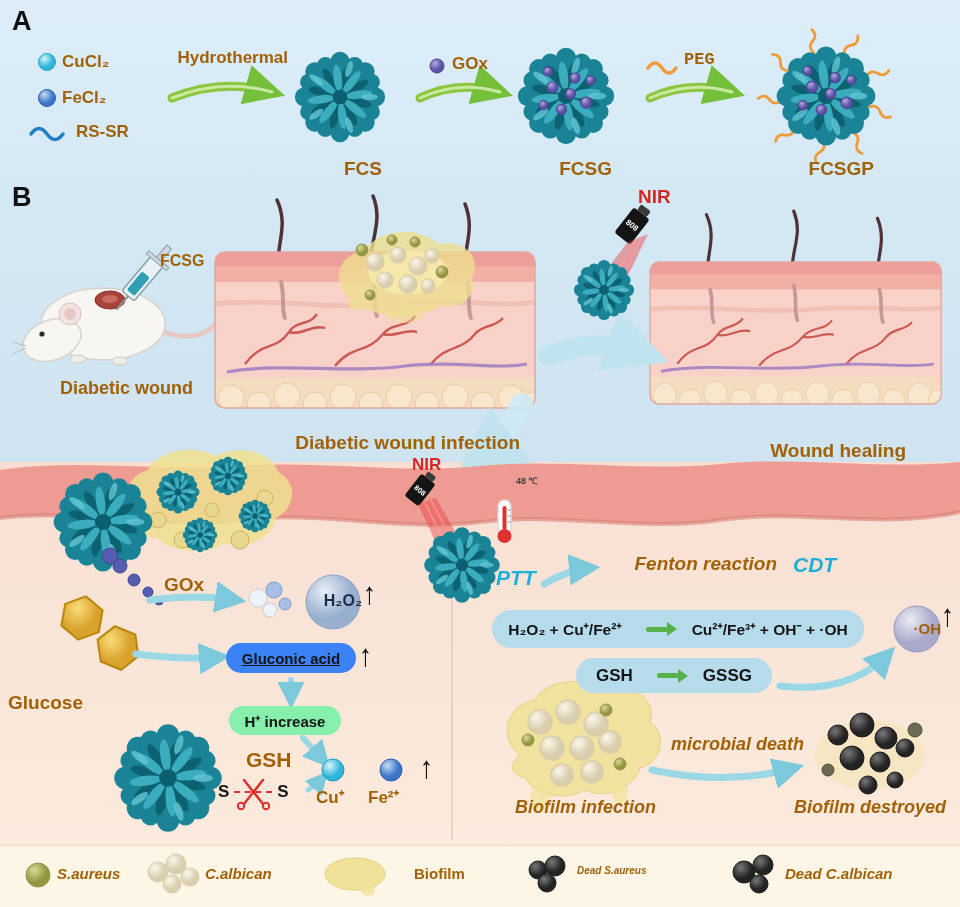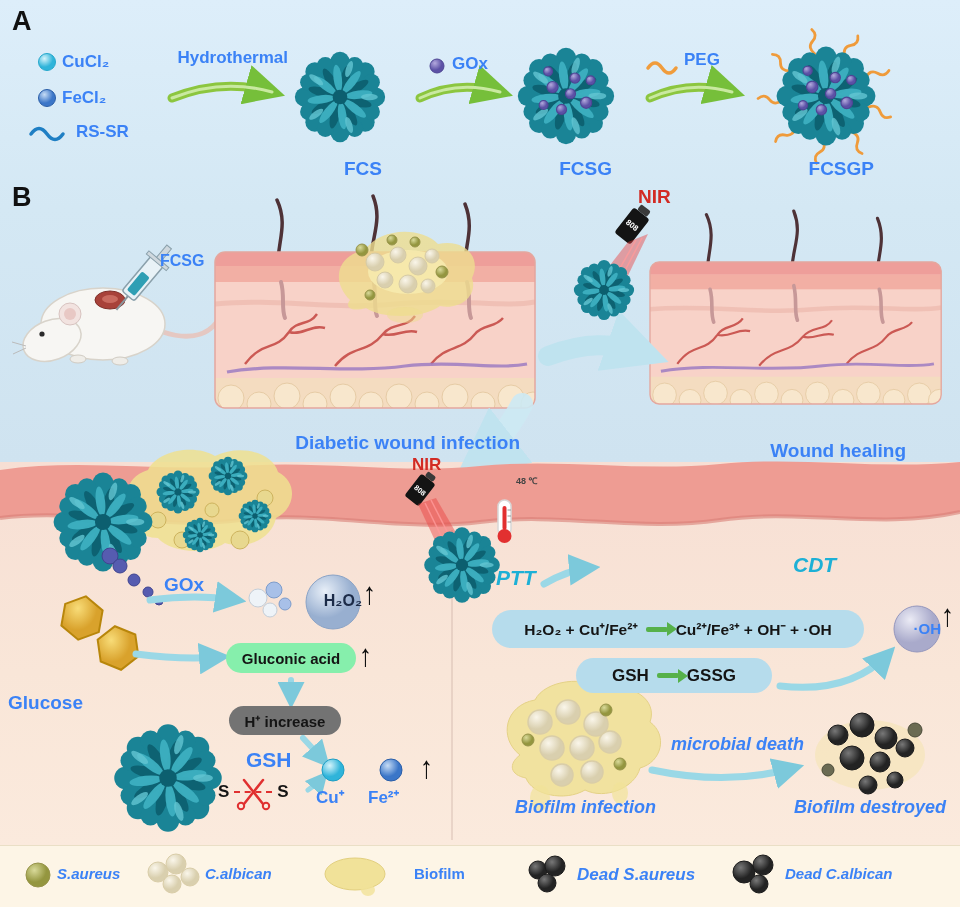--- a/index.html
+++ b/index.html
@@ -5,31 +5,31 @@
   html,body{margin:0;padding:0;background:#fff;}
   #fig{position:relative;width:960px;height:907px;overflow:hidden;
        font-family:"Liberation Sans",sans-serif;-webkit-font-smoothing:antialiased;}
   .abs{position:absolute;}
   .bg-top{left:0;top:0;width:960px;height:462px;
           background:linear-gradient(180deg,#ddeefa 0%,#d4e8f4 45%,#cfe3f0 100%);}
   .bg-bottom{left:0;top:462px;width:960px;height:383px;
           background:linear-gradient(180deg,#f7dfd4 0%,#f9e6d8 55%,#fbeadd 100%);}
   .bg-legend{left:0;top:845px;width:960px;height:62px;background:#fdf5e6;border-top:1px solid #eadfc6;}
   svg.layer{position:absolute;left:0;top:0;}
-  .lbl{position:absolute;font-weight:bold;color:#3b82f6;line-height:1.15;}
+  .lbl{position:absolute;font-weight:bold;color:#a16207;line-height:1.15;}
   .ctr{text-align:right;}
   .it{font-style:italic;}
   .red{color:#d22b24;}
   .cyan{color:#1db0d6;}
   .panel-letter{font-size:27px;color:#111;}
   .pill{position:absolute;display:flex;align-items:center;justify-content:center;
         font-weight:bold;color:#141414;}
-  .pill-pink{background:#86efac;border-radius:15px;}
-  .pill-blue{background:#737373;border-radius:15px;}
-  .pill-eq{background:#b6dcec;border-radius:20px;gap:8px;}
+  .pill-pink{background:#3b82f6;border-radius:15px;text-decoration:underline;}
+  .pill-blue{background:#86efac;border-radius:15px;}
+  .pill-eq{background:#b6dcec;border-radius:20px;gap:24px;}
   .garrow{position:relative;width:22px;height:5px;background:#56b14a;border-radius:2px;flex:0 0 auto;}
   .garrow::after{content:"";position:absolute;right:-9px;top:-4.5px;
         border-left:10px solid #56b14a;border-top:7px solid transparent;border-bottom:7px solid transparent;}
   .up{position:absolute;font-weight:900;font-size:26px;color:#0e0e0e;transform:scaleY(1.2);line-height:1;}
   .laser{position:absolute;font-weight:bold;color:#fff;text-align:center;}
   .dashrow{position:absolute;display:flex;align-items:center;font-weight:bold;font-size:17px;color:#141414;}
   .dashline{width:38px;border-top:2.5px dashed #e03030;margin:0 5px;}
 </style>
 </head>
 <body>
@@ -470,34 +470,36 @@
   </svg>
 
   <div class="lbl panel-letter" style="left:12px;top:6px;">A</div>
   <div class="lbl" style="left:62px;top:52px;font-size:17px;">CuCl₂</div>
   <div class="lbl" style="left:62px;top:88px;font-size:17px;">FeCl₂</div>
   <div class="lbl" style="left:76px;top:122px;font-size:17px;">RS-SR</div>
   <div class="lbl ctr" style="left:158px;top:48px;width:130px;font-size:17px;">Hydrothermal</div>
   <div class="lbl ctr" style="left:298px;top:158px;width:84px;font-size:19px;">FCS</div>
   <div class="lbl" style="left:452px;top:54px;font-size:17px;">GOx</div>
   <div class="lbl ctr" style="left:522px;top:158px;width:90px;font-size:19px;">FCSG</div>
-  <div class="lbl" style="left:684px;top:50px;font-size:17px;">PEG</div>
+  <div class="lbl" style="left:684px;top:50px;font-size:17px;font-family:Liberation Mono, monospace;">PEG</div>
   <div class="lbl ctr" style="left:778px;top:158px;width:96px;font-size:19px;">FCSGP</div>
 
   <div class="lbl panel-letter" style="left:12px;top:182px;">B</div>
   <div class="lbl" style="left:160px;top:252px;font-size:16px;">FCSG</div>
+  <div class="lbl ctr" style="left:18px;top:378px;width:175px;font-size:18px;">Diabetic wound</div>
   <div class="lbl ctr" style="left:235px;top:432px;width:285px;font-size:19px;">Diabetic wound infection</div>
   <div class="lbl red" style="left:638px;top:186px;font-size:19px;">NIR</div>
   <span class="laser" style="left:618px;top:221px;width:28px;font-size:8px;transform:rotate(38deg);">808</span>
   <div class="lbl ctr" style="left:736px;top:440px;width:170px;font-size:19px;">Wound healing</div>
 
   <div class="lbl red" style="left:412px;top:455px;font-size:17px;">NIR</div>
   <span class="laser" style="left:406px;top:486px;width:28px;font-size:7.5px;transform:rotate(38deg);">808</span>
   <div class="lbl" style="left:516px;top:476px;font-size:9px;color:#444;">48 ℃</div>
   <div class="lbl cyan it" style="left:496px;top:566px;font-size:21px;">PTT</div>
+  <div class="lbl it ctr" style="left:602px;top:553px;width:175px;font-size:19px;">Fenton reaction</div>
   <div class="lbl cyan it" style="left:793px;top:553px;font-size:21px;">CDT</div>
 
   <div class="lbl" style="left:164px;top:574px;font-size:19px;">GOx</div>
   <div class="lbl" style="left:8px;top:692px;font-size:19px;">Glucose</div>
   <div class="lbl ctr" style="left:304px;top:592px;width:58px;font-size:16px;color:#1c2b48;">H₂O₂</div>
   <span class="up" style="left:363px;top:580px;">↑</span>
 
   <div class="pill pill-pink" style="left:226px;top:643px;width:130px;height:30px;font-size:15px;">Gluconic acid</div>
   <span class="up" style="left:359px;top:642px;">↑</span>
 
@@ -527,16 +529,16 @@
     <span>GSSG</span>
   </div>
 
   <div class="lbl it ctr" style="left:486px;top:797px;width:170px;font-size:18px;">Biofilm infection</div>
   <div class="lbl it ctr" style="left:634px;top:734px;width:170px;font-size:18px;">microbial death</div>
   <div class="lbl it ctr" style="left:766px;top:797px;width:180px;font-size:18px;">Biofilm destroyed</div>
 
   <div class="lbl it" style="left:57px;top:865px;font-size:15px;">S.aureus</div>
   <div class="lbl it" style="left:205px;top:865px;font-size:15px;">C.albican</div>
   <div class="lbl" style="left:414px;top:865px;font-size:15px;">Biofilm</div>
-  <div class="lbl it" style="left:577px;top:865px;font-size:17px;">Dead S.aureus</div>
+  <div class="lbl it" style="left:577px;top:865px;font-size:10px;">Dead S.aureus</div>
   <div class="lbl it" style="left:785px;top:865px;font-size:15px;text-align:right;">Dead C.albican</div>
 
 </div>
 
 </body></html>

